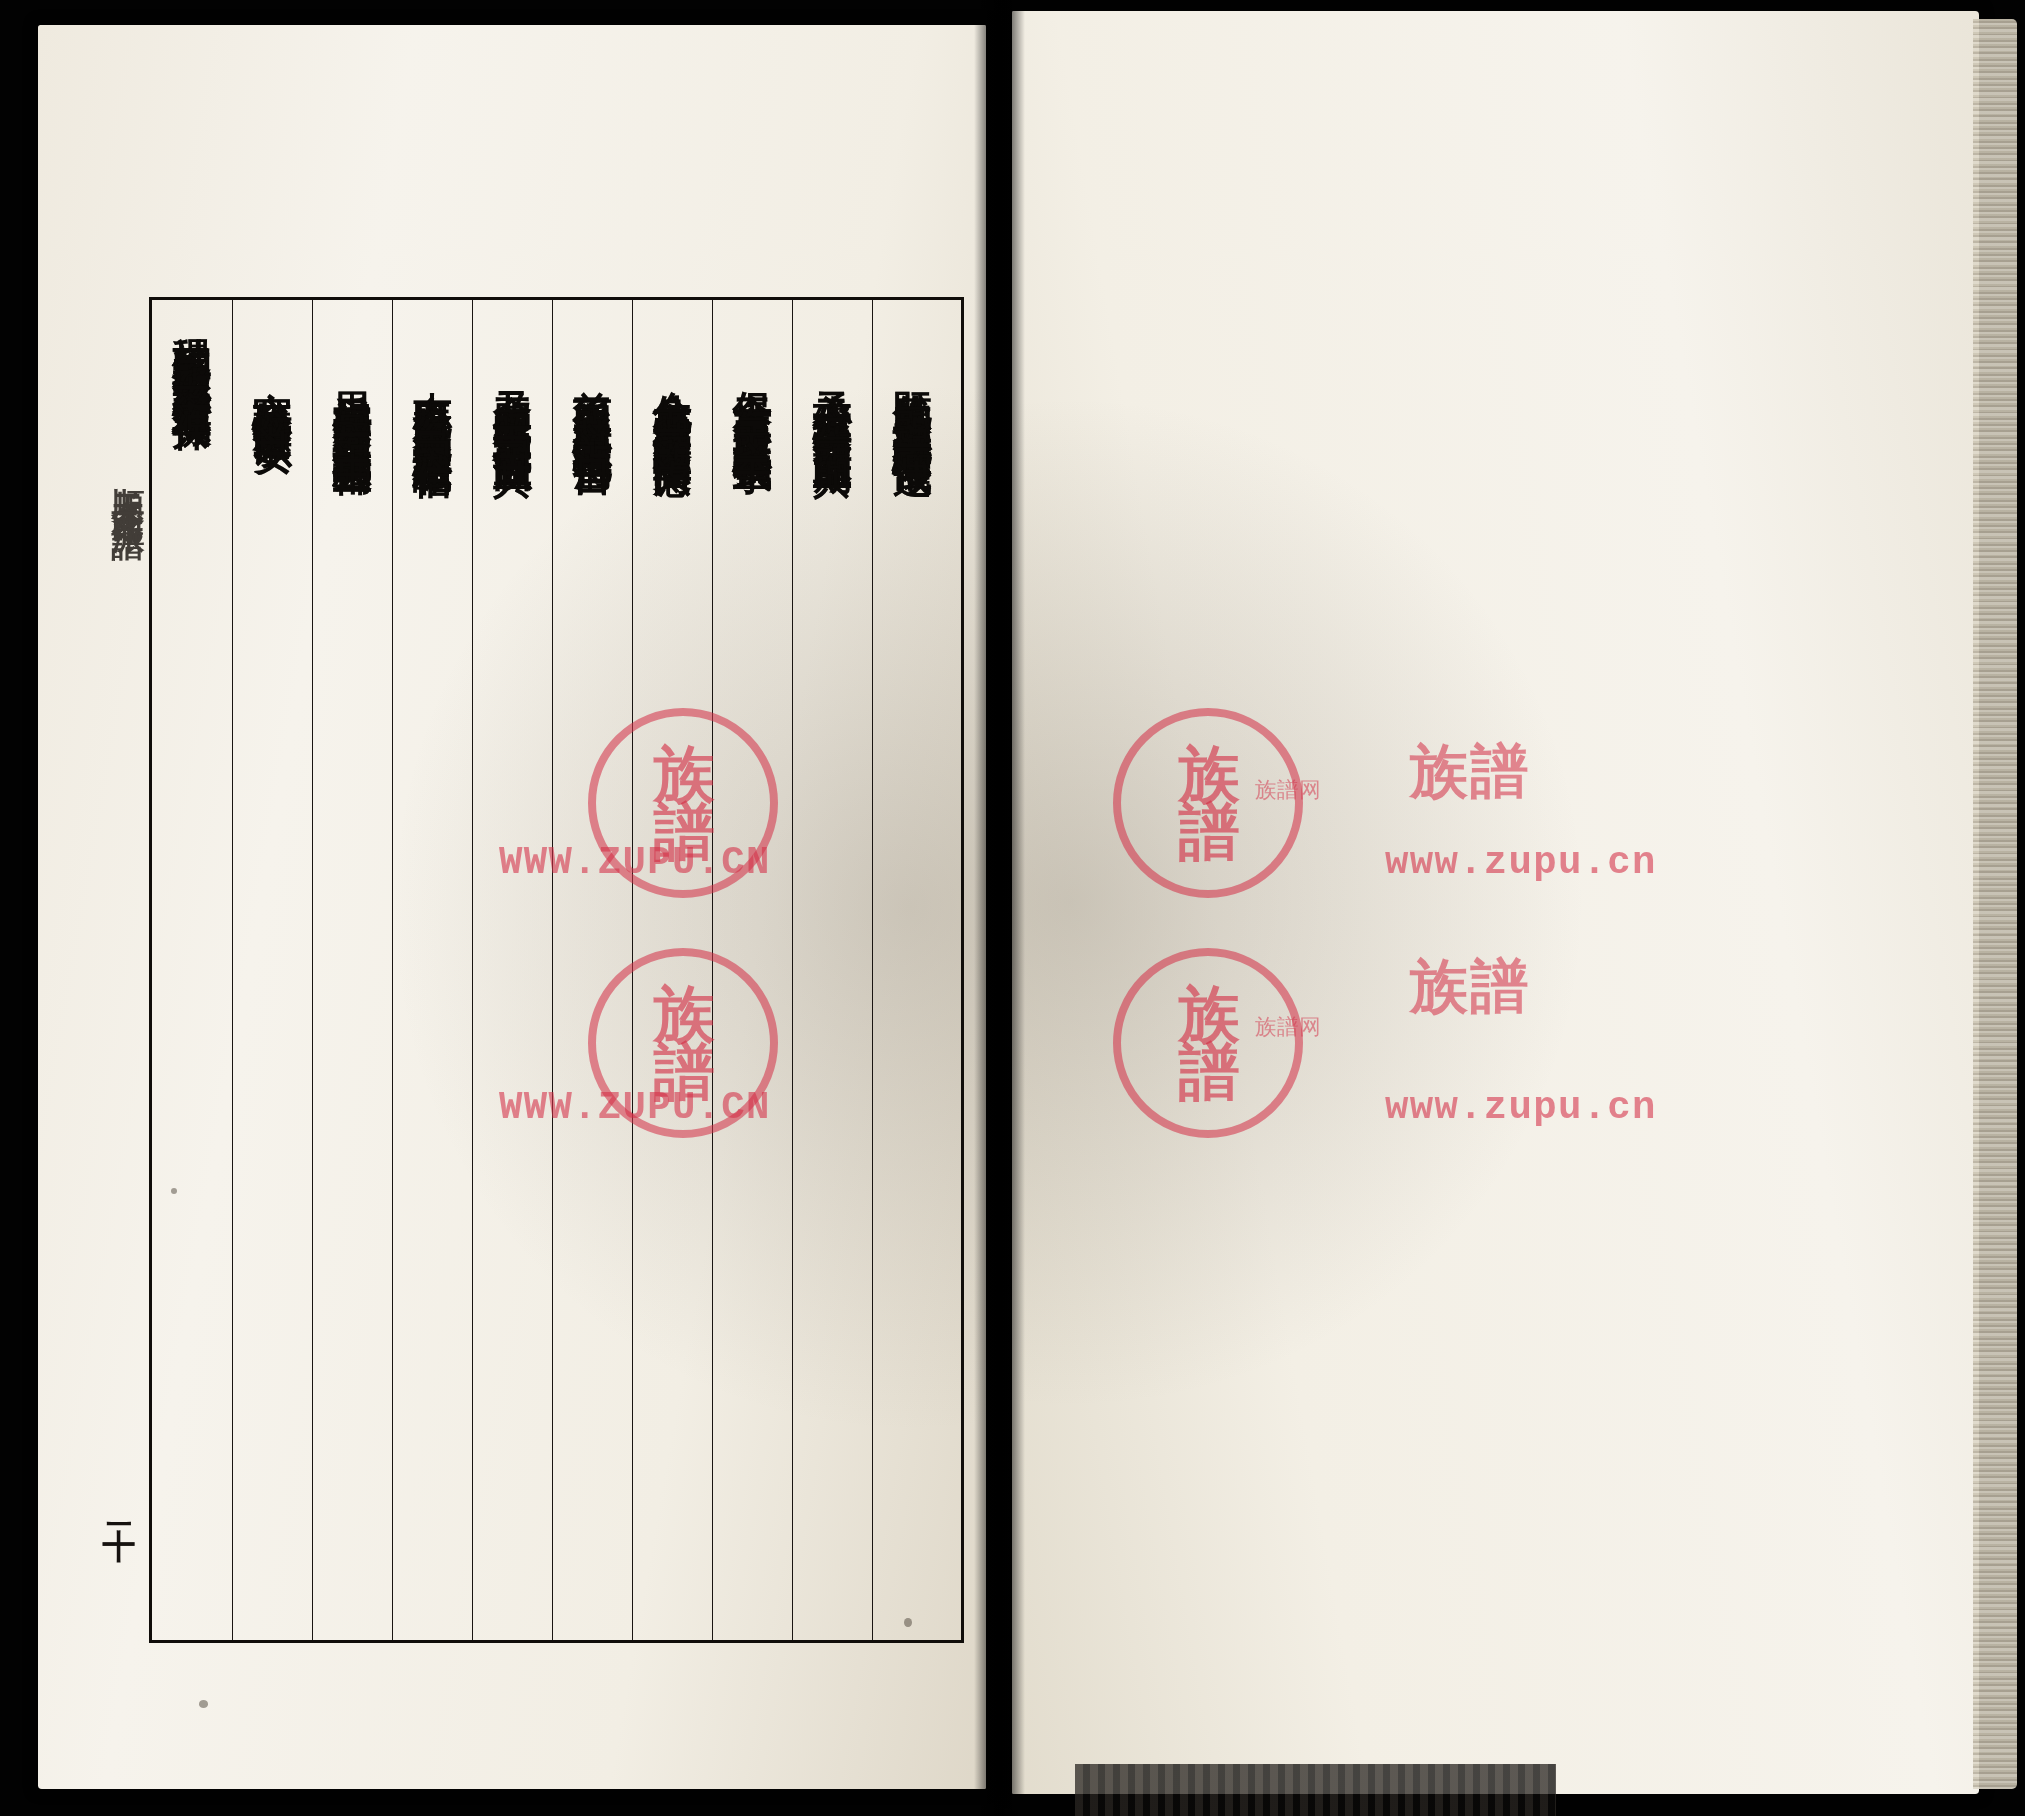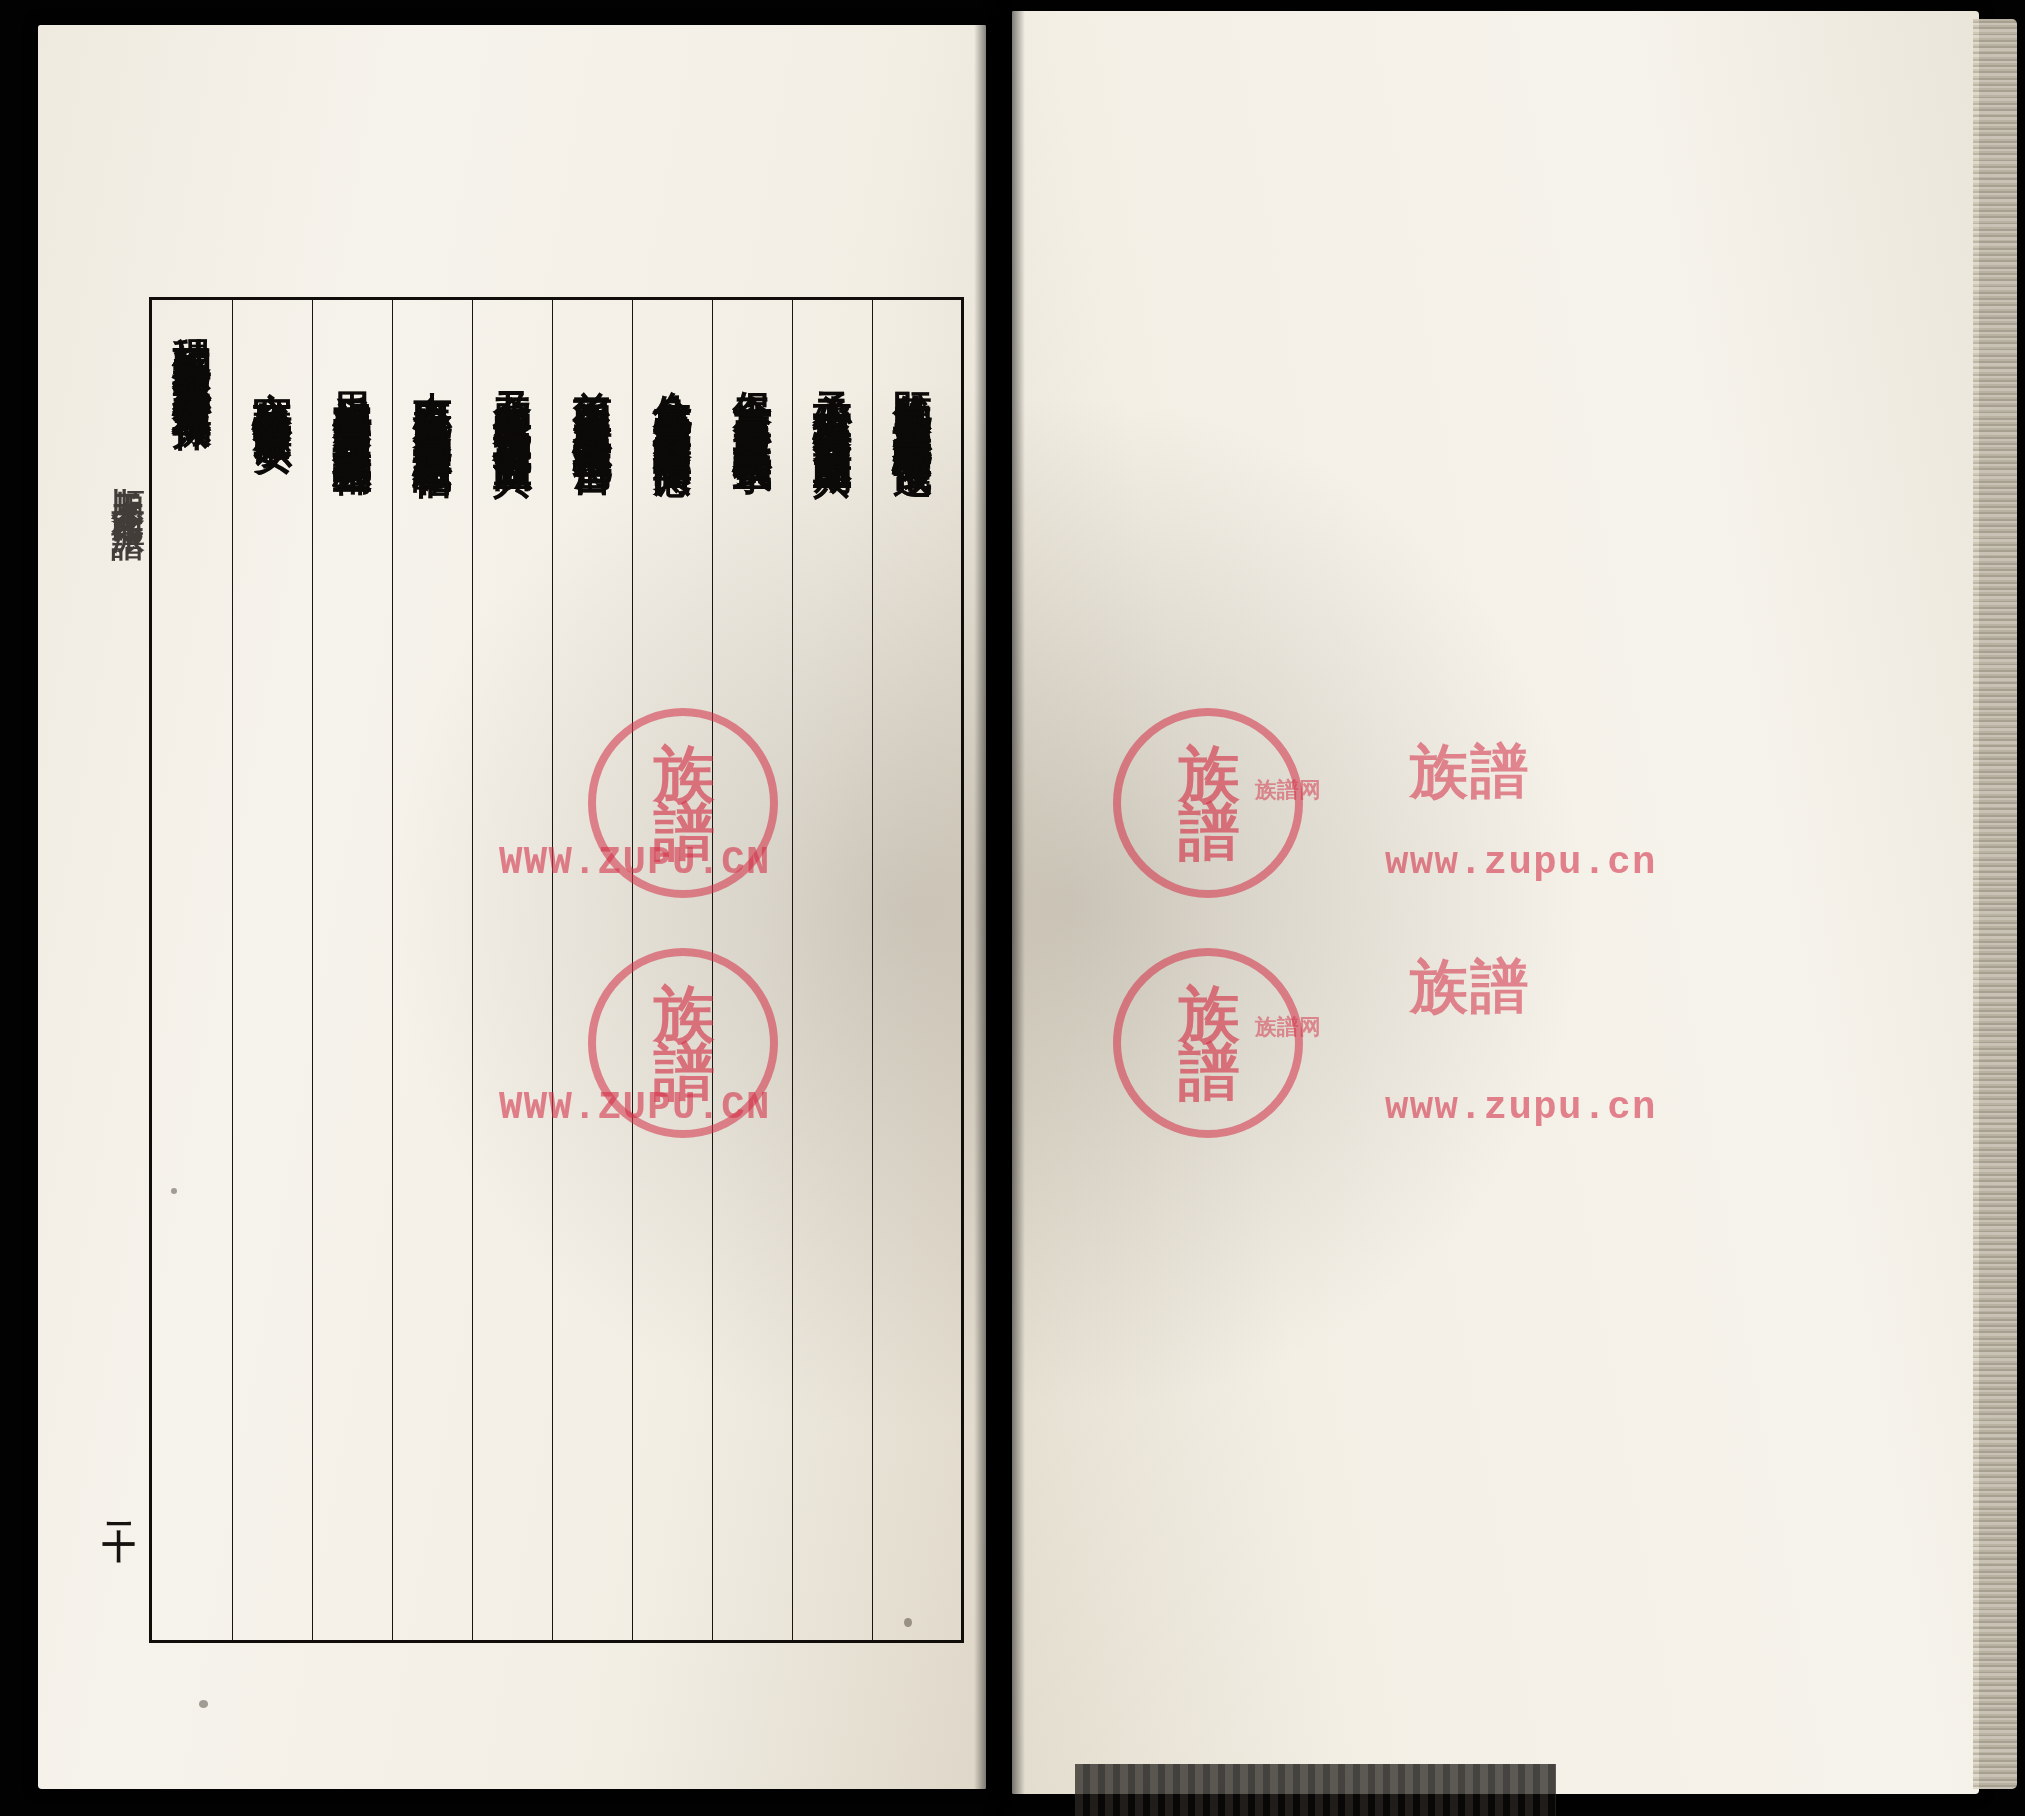--- a/index.html
+++ b/index.html
@@ -207,21 +207,21 @@
     font-weight: 700;
     font-size: 58px;
     letter-spacing: 2.5px;
     pointer-events: none;
     white-space: nowrap;
   }
   .wm-small {
     position: absolute;
     color: rgba(212, 46, 70, 0.5);
     font-family: "Liberation Sans", sans-serif;
-    font-weight: 700;
+    font-weight: 400;
     font-size: 21.5px;
     letter-spacing: 0.6px;
     pointer-events: none;
     white-space: nowrap;
   }
 
   
   .speck {
     position: absolute;
     background: rgba(60,50,40,0.45);

